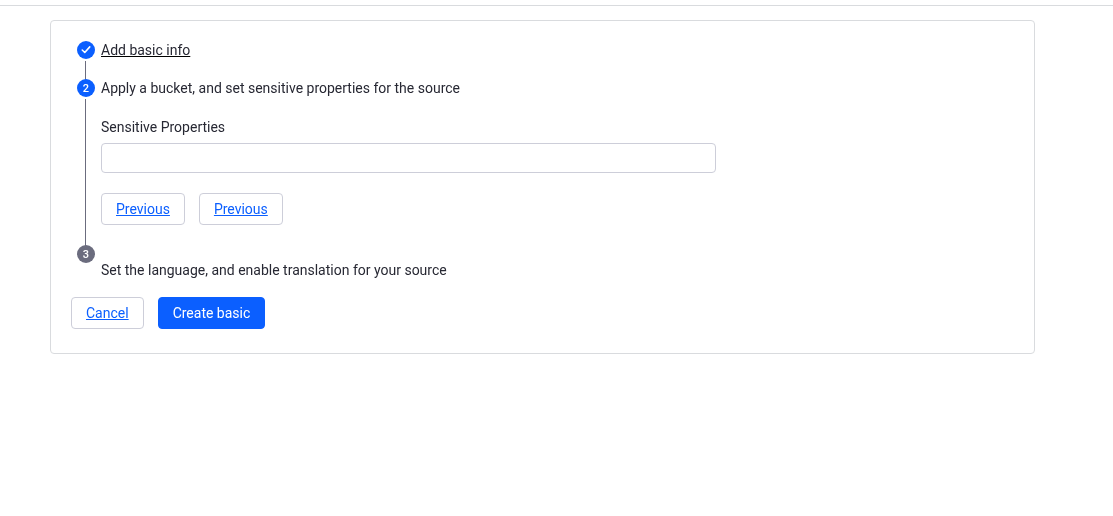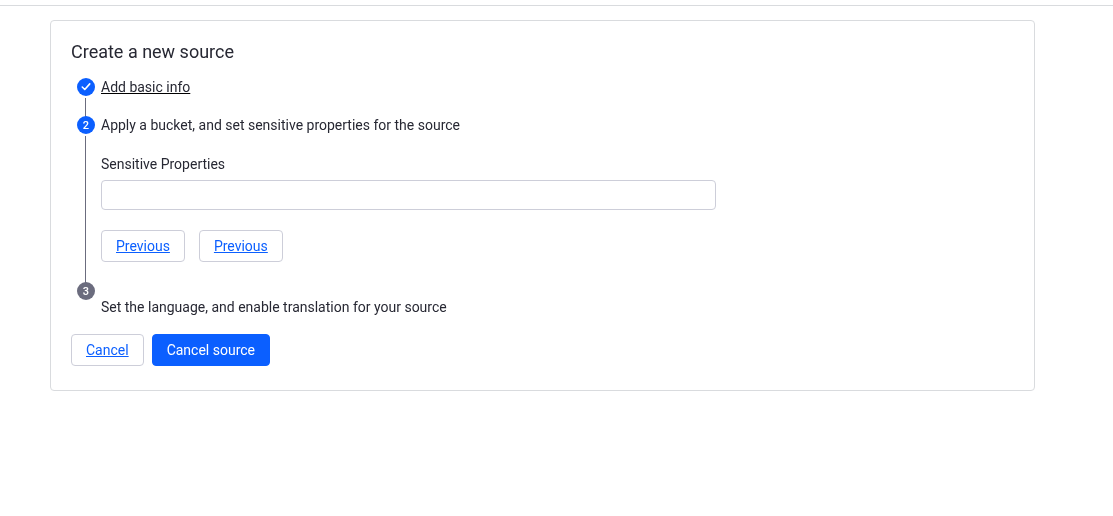--- a/index.html
+++ b/index.html
@@ -133,35 +133,34 @@
       color: #0b5fff;
       text-decoration: underline;
     }
     .btn-primary {
       background: #0b5fff;
       border: 1px solid #0b5fff;
       color: #fff;
     }
     .footer-buttons {
       display: flex;
-      gap: 8px;
+      gap: 14px;
       margin-top: 18px;
     }
     .step-row {
       display:flex;
       position:relative;
     }
   </style>
 </head>
 <body>
 
 <div class="top-bar"></div>
 
 <div class="card">
-  <h1 class="page-title">Create a new source</h1>
 
   <div class="steps">
 
     <div class="step-row">
       <div class="step-connector"></div>
       <div class="step-indicator-col">
         <div class="step-circle done">
           <span>
             <svg viewBox="0 0 16 16" fill="none">
                 <path d="M2 8 L6 12 L14 3" stroke="white" stroke-width="2.5" stroke-linecap="round" stroke-linejoin="round"></path>
@@ -203,15 +202,15 @@
       </div>
       <div class="step-content" style="padding-bottom:0;margin-top:16px;">
         <div class="step-label">Set the language, and enable translation for your source</div>
       </div>
     </div>
 
   </div>
 
   <div class="footer-buttons">
     <button class="btn btn-secondary">Cancel</button>
-    <button class="btn btn-primary">Cancel source</button>
+    <button class="btn btn-primary">Create basic</button>
   </div>
 </div>
 
 </body></html>

